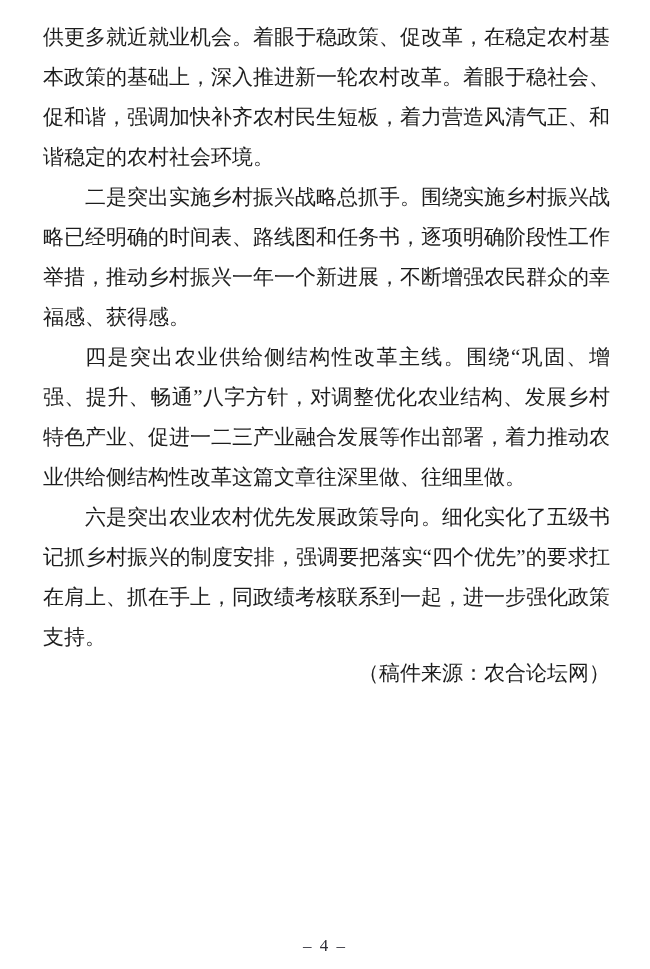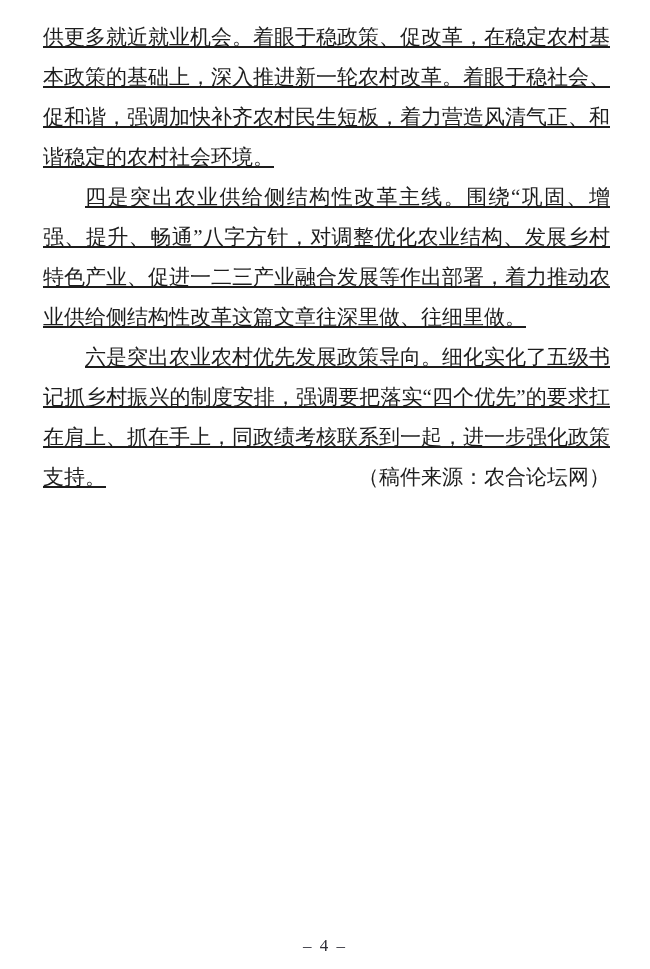--- a/index.html
+++ b/index.html
@@ -22,28 +22,28 @@
     width: 567px;
   }
   p.para {
     margin: 0;
     font-size: 21px;
     line-height: 40px;
     text-align: justify;
     text-justify: inter-ideograph;
     line-break: strict;
     overflow-wrap: break-word;
-    text-decoration: underline;
   }
   p.para.indent {
     text-indent: 2em;
   }
   .source-attribution {
     float: right;
     text-indent: 0;
+    margin-top: 36px;
   }
   .footer {
     position: absolute;
     left: 0;
     bottom: 13px;
     width: 100%;
     text-align: center;
   }
   .page-number {
     font-size: 17px;
@@ -51,19 +51,20 @@
     color: #2a2a33;
     font-family: "Liberation Serif", "DejaVu Serif", serif;
   }
 </style>
 </head>
 <body>
 
 <div class="page">
   <div class="content">
       <p class="para">供更多就近就业机会。着眼于稳政策、促改革，在稳定农村基本政策的基础上，深入推进新一轮农村改革。着眼于稳社会、促和谐，强调加快补齐农村民生短板，着力营造风清气正、和谐稳定的农村社会环境。</p>
+      <p class="para indent">二是突出实施乡村振兴战略总抓手。围绕实施乡村振兴战略已经明确的时间表、路线图和任务书，逐项明确阶段性工作举措，推动乡村振兴一年一个新进展，不断增强农民群众的幸福感、获得感。</p>
       <p class="para indent">四是突出农业供给侧结构性改革主线。围绕“巩固、增强、提升、畅通”八字方针，对调整优化农业结构、发展乡村特色产业、促进一二三产业融合发展等作出部署，着力推动农业供给侧结构性改革这篇文章往深里做、往细里做。</p>
       <p class="para indent">六是突出农业农村优先发展政策导向。细化实化了五级书记抓乡村振兴的制度安排，强调要把落实“四个优先”的要求扛在肩上、抓在手上，同政绩考核联系到一起，进一步强化政策支持。<span class="source-attribution">（稿件来源：农合论坛网）</span></p>
     </div>
   <div class="footer">
     <span class="page-number">– 4 –</span>
   </div>
 </div>
 
 </body></html>

